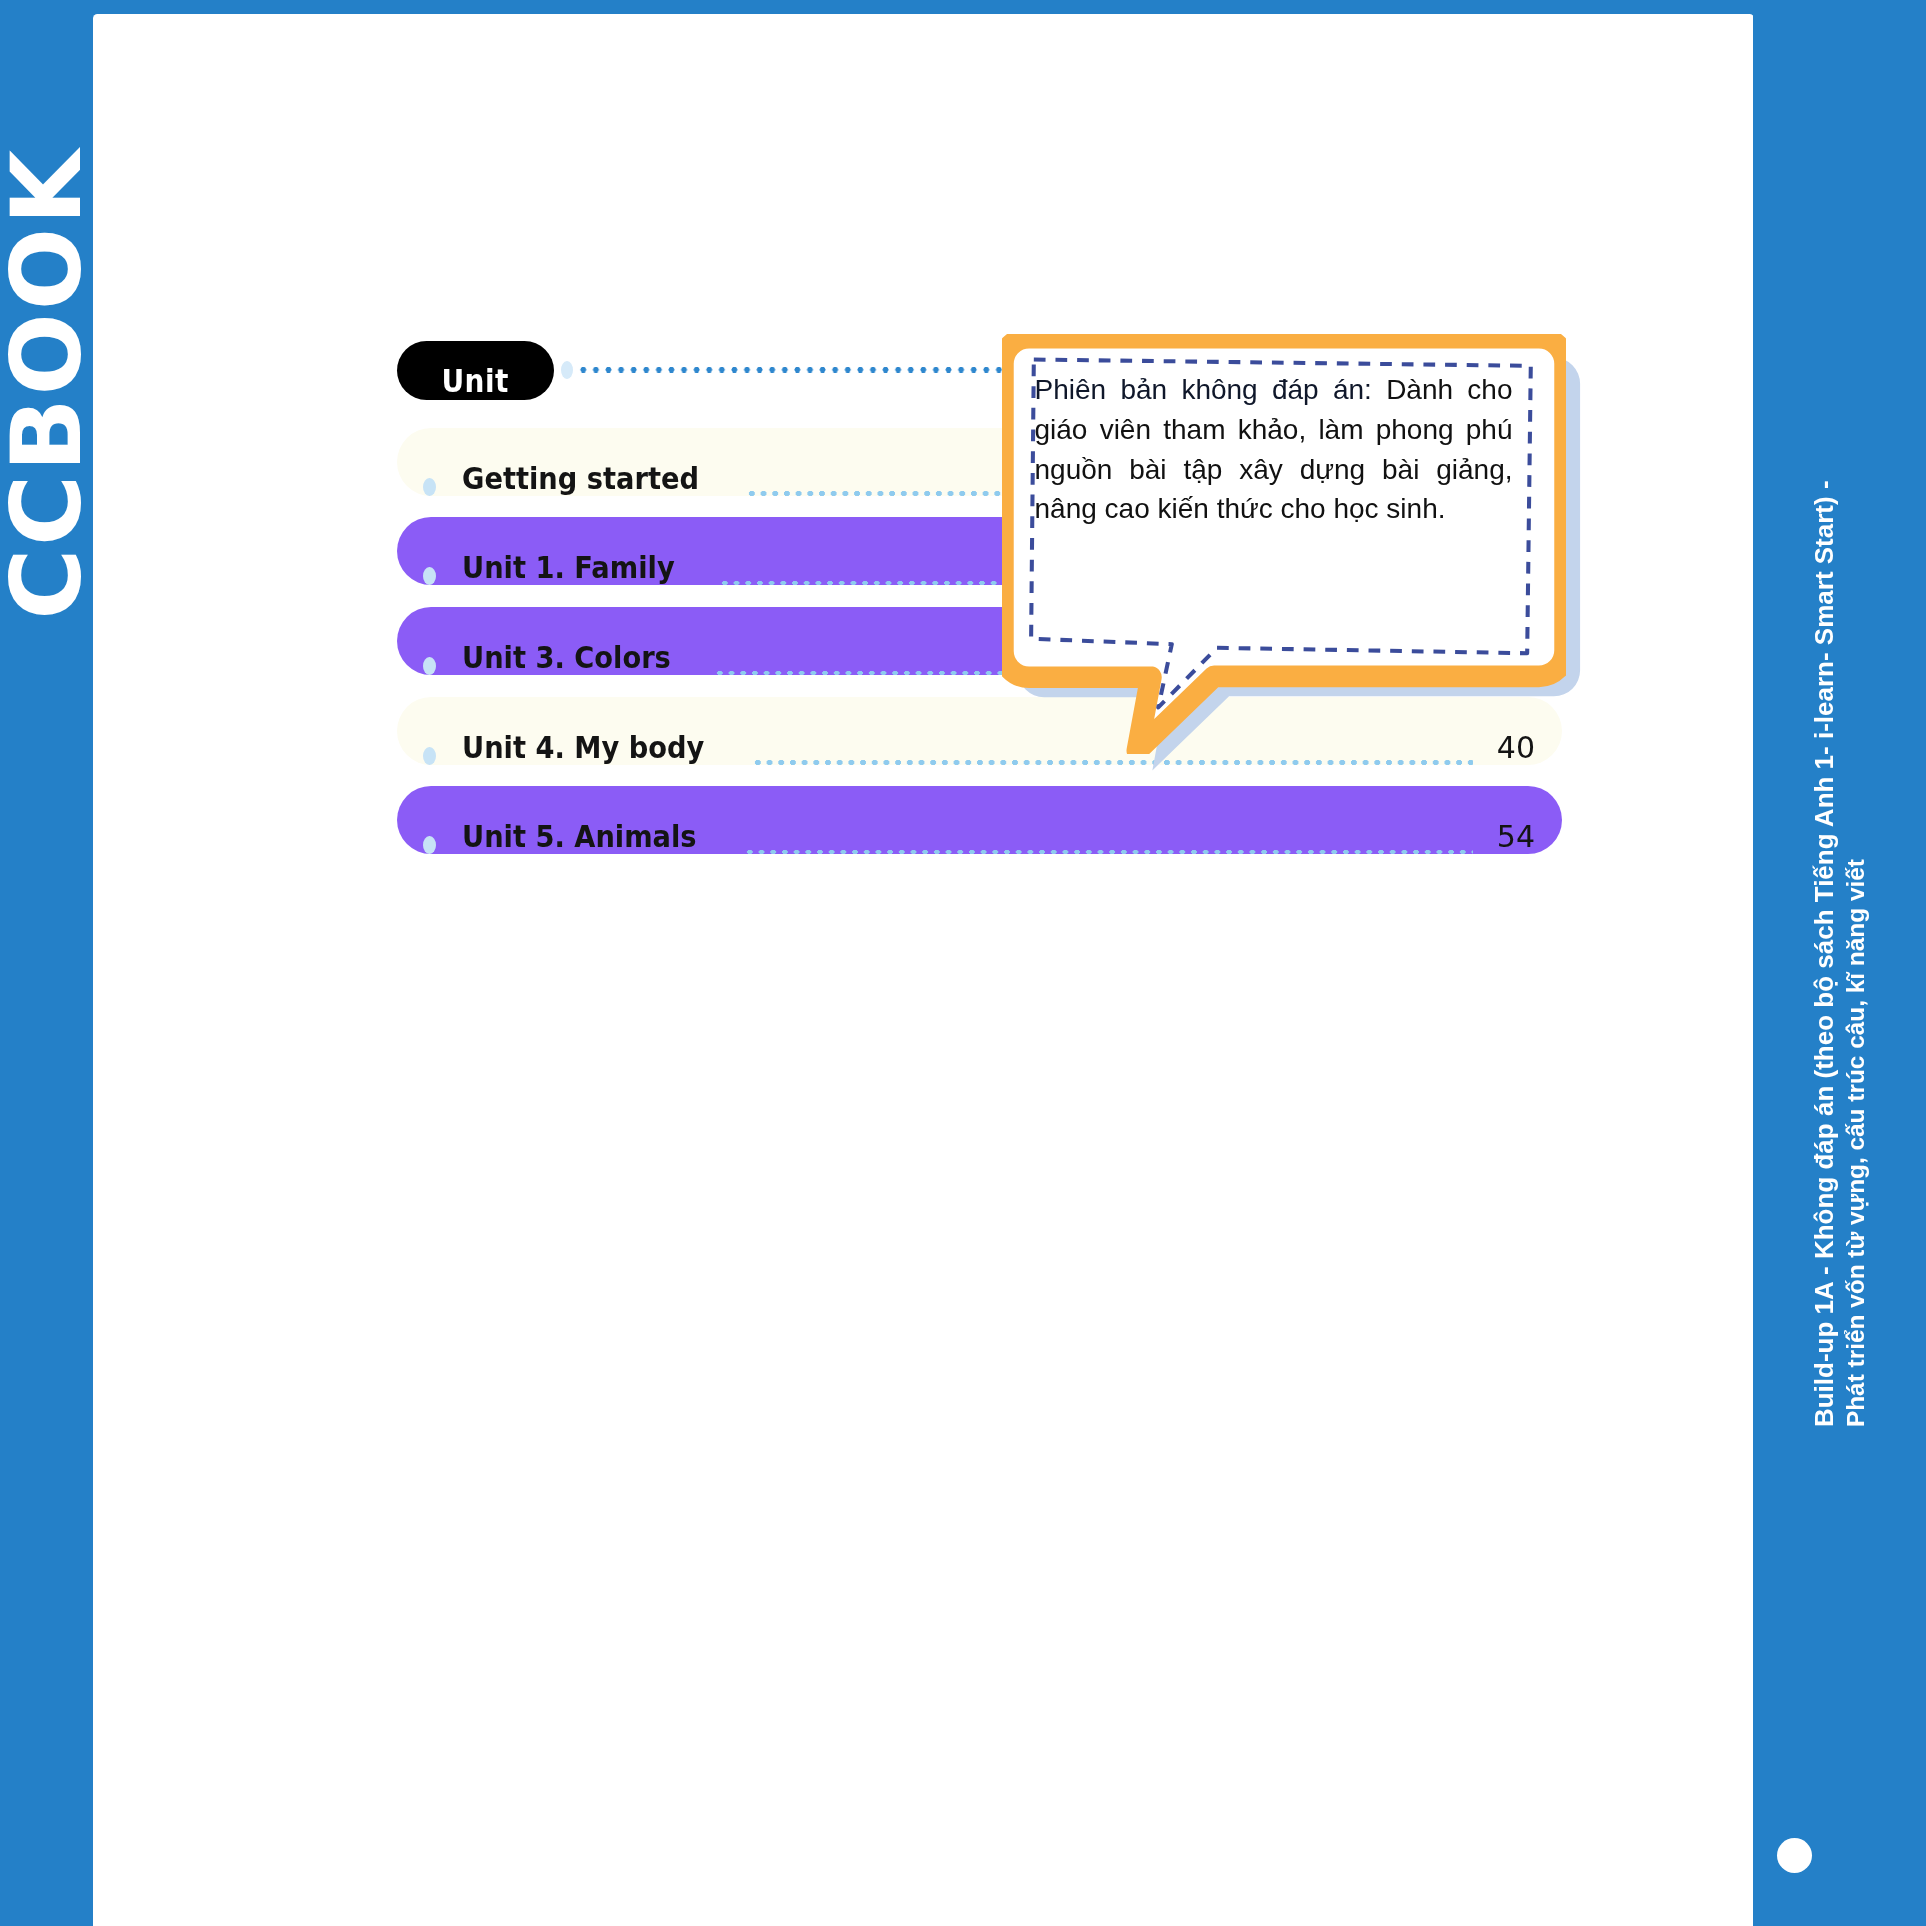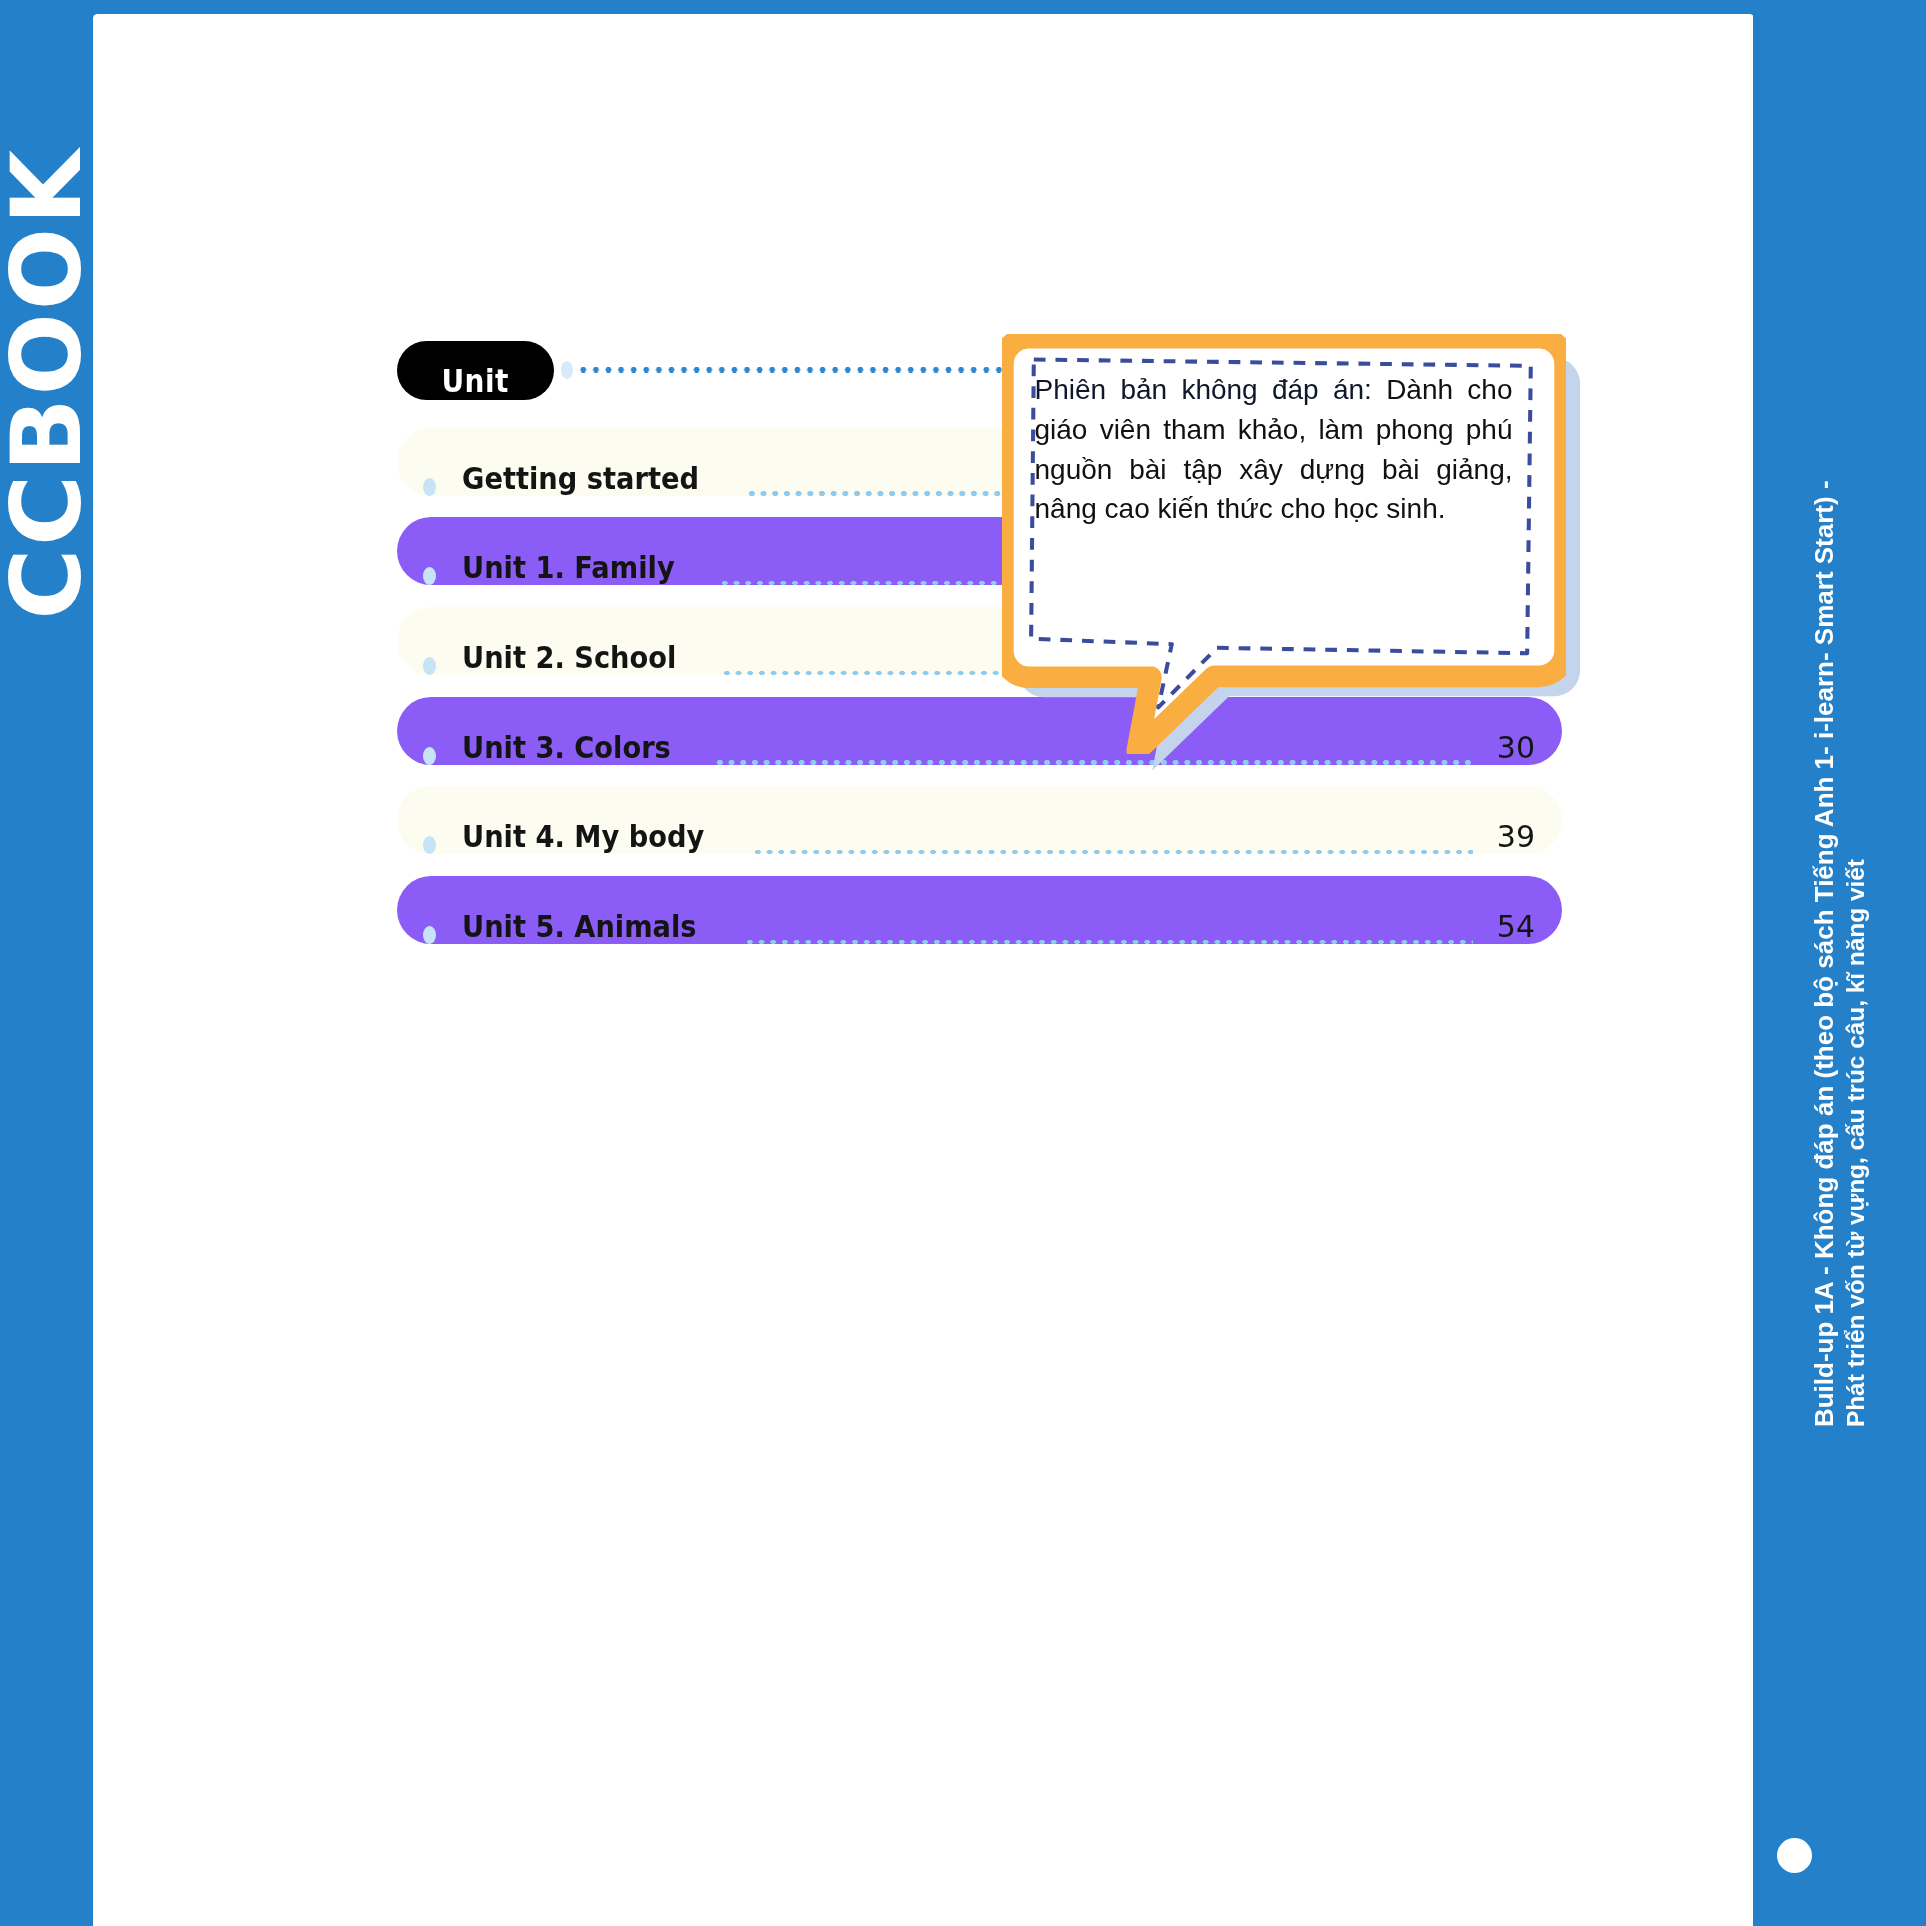--- a/index.html
+++ b/index.html
@@ -282,39 +282,33 @@
       <div class="row-page"></div>
     </div>
 
     <div class="row row-blue">
       <div class="row-bullet"></div>
       <div class="row-label">Unit 1. Family</div>
       <div class="row-leader"></div>
       <div class="row-page"></div>
     </div>
 
+
+    <div class="row row-blue">
+      <div class="row-bullet"></div>
+      <div class="row-label">Unit 3. Colors</div>
+      <div class="row-leader"></div>
+      <div class="row-page">30</div>
+    </div>
+
     <div class="row row-cream">
       <div class="row-bullet"></div>
-      <div class="row-label">Unit 2. School</div>
-      <div class="row-leader"></div>
-      <div class="row-page"></div>
-    </div>
-
-    <div class="row row-blue">
-      <div class="row-bullet"></div>
-      <div class="row-label">Unit 3. Colors</div>
-      <div class="row-leader"></div>
-      <div class="row-page">30</div>
-    </div>
-
-    <div class="row row-cream">
-      <div class="row-bullet"></div>
       <div class="row-label">Unit 4. My body</div>
       <div class="row-leader"></div>
-      <div class="row-page">39</div>
+      <div class="row-page">40</div>
     </div>
 
     <div class="row row-blue">
       <div class="row-bullet"></div>
       <div class="row-label">Unit 5. Animals</div>
       <div class="row-leader"></div>
       <div class="row-page">54</div>
     </div>
 
   </div>

